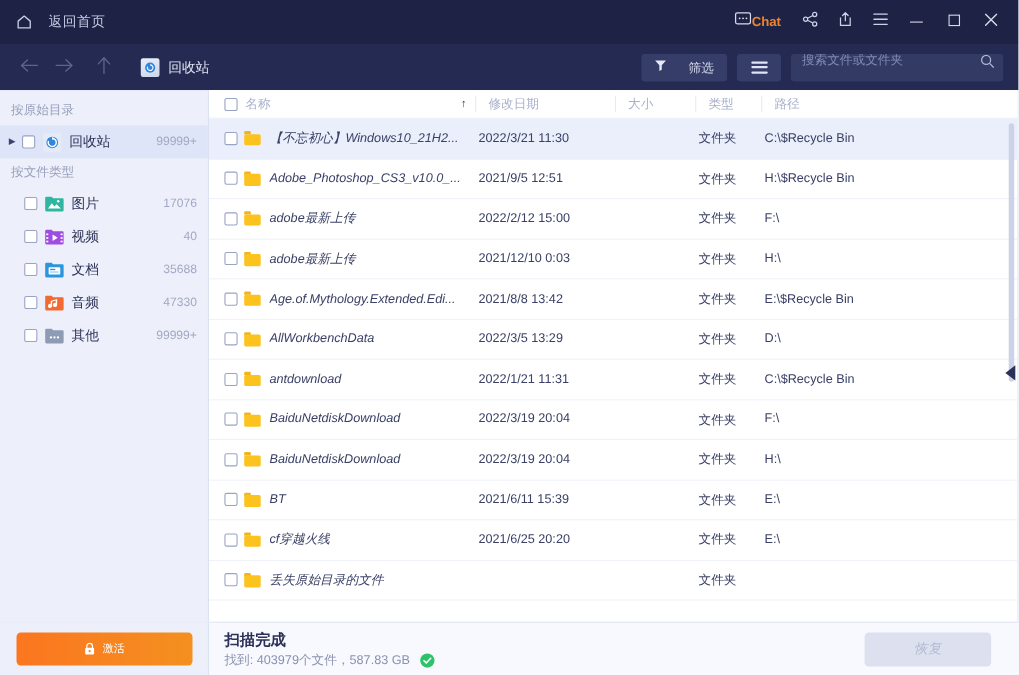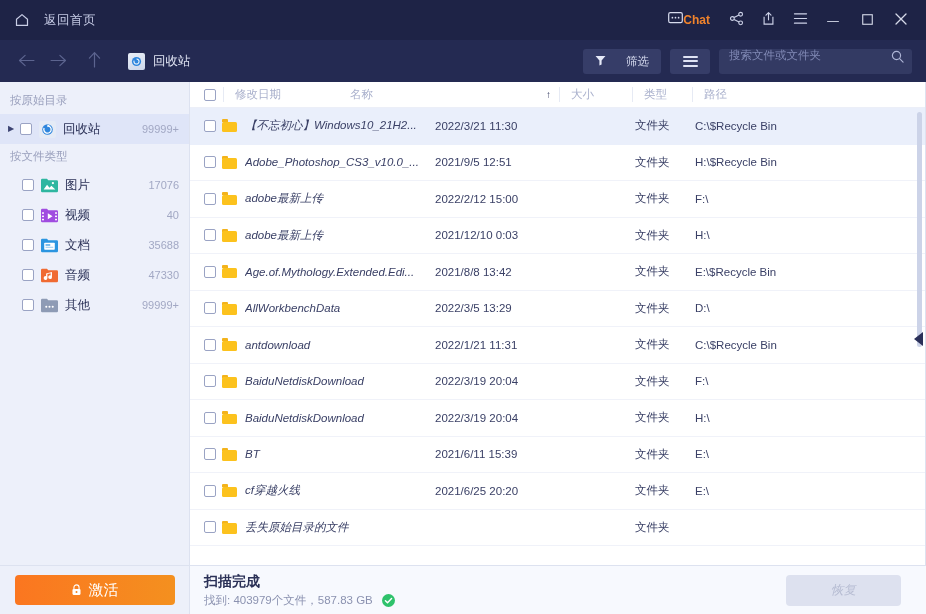--- a/index.html
+++ b/index.html
@@ -229,21 +229,21 @@
     width: 190px; flex: 0 0 190px;
     height: 100%;
     display: flex; align-items: center; justify-content: center;
     background: #edf0fa;
     border-right: 1px solid #dde2f0;
   }
   .activate-btn {
     width: 160px; height: 30px;
     border-radius: 4px;
     background: linear-gradient(90deg,#fb7620 0%, #f4901f 100%);
-    color: #fff; font-size: 15px;
+    color: #fff; font-size: 10px;
     display: flex; align-items: center; justify-content: center; gap: 7px; text-align: center;
   }
   .lock-ico { width: 11px; height: 12px; display:block; }
   .bottom-mid { flex: 1; padding-left: 14px; }
   .scan-title { font-size: 14px; color: #2b3157; font-weight: bold; margin-bottom: 2px; }
   .scan-sub { font-size: 11.5px; color: #8b92b0; display: flex; align-items: center; gap: 9px; }
   .check-ico {
     width: 13px; height: 13px; border-radius: 50%;
     background: #2ec26b;
     display: flex; align-items: center; justify-content: center;
@@ -487,27 +487,27 @@
             </svg>
         </span>
         <span class="side-label">其他</span>
         <span class="side-count">99999+</span>
       </div>
     </div>
 
     <div class="listpane">
       <div class="listhead">
         <span class="cbox"></span>
+        <div class="hcell col-name">
+          <span>名称</span>
+          <span class="sortarrow">↑</span>
+        </div>
         <div class="hcell col-date">
             <span class="sep"></span>
           <span>修改日期</span>
-        </div>
-        <div class="hcell col-name">
-          <span>名称</span>
-          <span class="sortarrow">↑</span>
         </div>
         <div class="hcell col-size">
             <span class="sep"></span>
           <span>大小</span>
         </div>
         <div class="hcell col-type">
             <span class="sep"></span>
           <span>类型</span>
         </div>
         <div class="hcell col-path">

